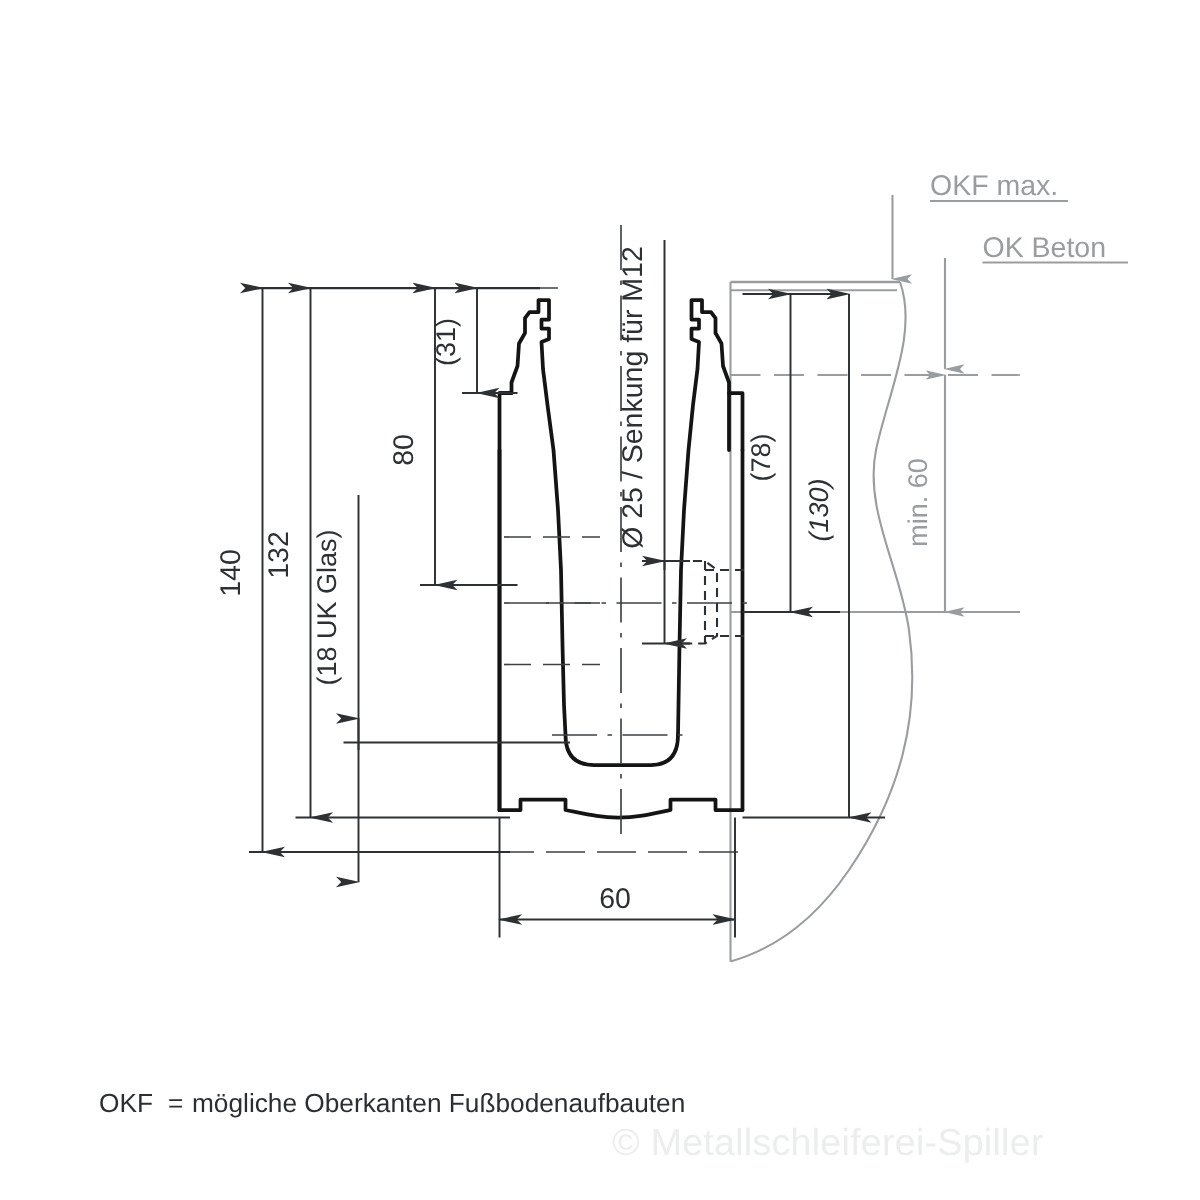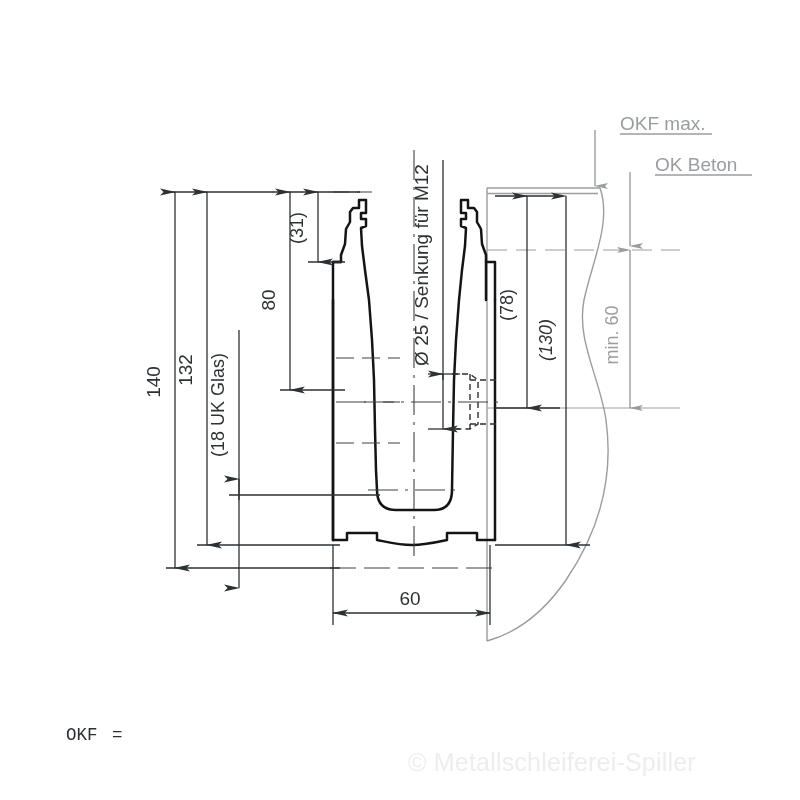--- a/index.html
+++ b/index.html
@@ -4,21 +4,21 @@
 <title>Technische Zeichnung</title>
 <style>
   html,body{margin:0;padding:0;background:#ffffff;}
   body{width:800px;height:800px;overflow:hidden;
        font-family:"Liberation Sans","DejaVu Sans",sans-serif;}
   #stage{position:relative;width:800px;height:800px;background:#fff;}
   svg#drawing{position:absolute;left:0;top:0;width:800px;height:800px;}
   .legend{position:absolute;left:66px;top:668px;
           font-family:"Liberation Sans","DejaVu Sans",sans-serif;
           font-size:17.5px;color:#2a2f33;line-height:27px;white-space:pre;}
-  .legend-row{display:flex;font-family:Liberation Mono, monospace;}
+  .legend-row{display:flex;}
   .legend-key{display:inline-block;width:46px;}
   .legend-eq{display:inline-block;width:16px;}
   .watermark{position:absolute;left:408px;top:748px;
              font-family:"Liberation Sans","DejaVu Sans",sans-serif;
              font-size:25px;color:#eceded;white-space:nowrap;letter-spacing:.2px;}
 </style>
 </head>
 <body>
 
 <div id="stage">
@@ -182,19 +182,20 @@
       <text x="620" y="130" font-size="19" fill="#9a9da0">OKF max.</text>
 
       <text x="655" y="171" font-size="19" fill="#9a9da0">OK Beton</text>
     </g>
   </svg>
 
   <div class="legend">
     <div class="legend-row">
       <span class="legend-key">OKF</span>
       <span class="legend-eq">=</span>
+      <span>mögliche Oberkanten Fußbodenaufbauten</span>
     </div>
     
   </div>
 
   <div class="watermark">© Metallschleiferei-Spiller</div>
 
 </div>
 
 </body></html>

